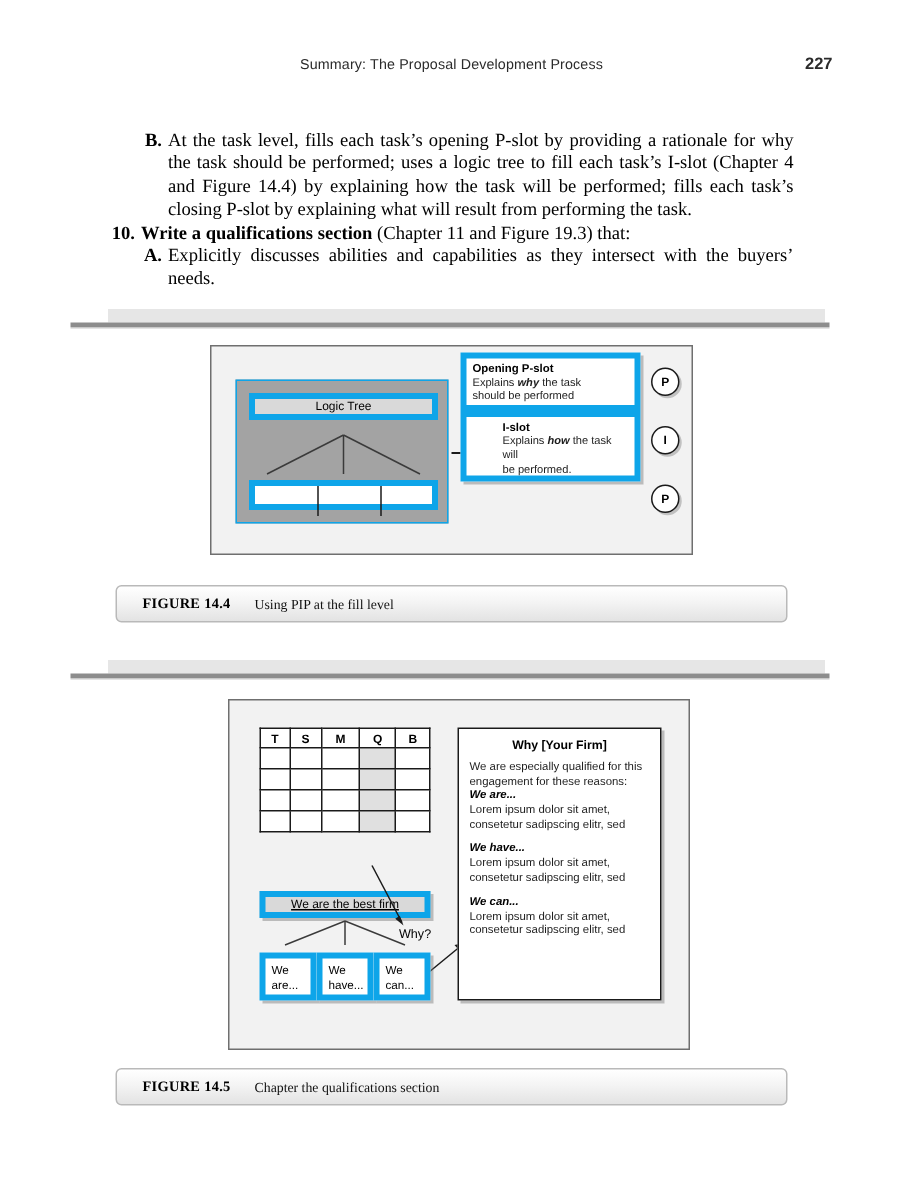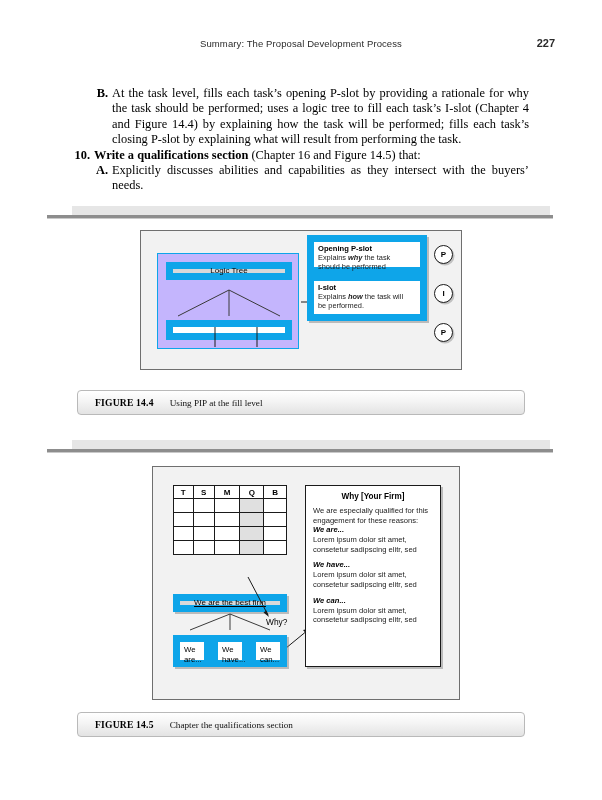--- a/index.html
+++ b/index.html
@@ -132,21 +132,21 @@
     font-size: 9.2px;
     margin-left: 16px;
     color: #111;
   }
 
   
   .dbox {
     position: absolute;
     box-sizing: border-box;
     background: #ffffff;
-    border: 7px solid #0ea5e9;
+    border: 4px solid #0ea5e9;
     font-family: "Liberation Sans", sans-serif;
   }
   .dbox.gray { background: #d9d9d9; }
   .dbox.shadowed { box-shadow: 2px 2px 0 rgba(120,120,120,.45); }
   .dbox.thick { border-width: 1.3px; }
 
   .slot-title {
     font-weight: bold;
     font-size: 7.6px;
     display: block;
@@ -278,38 +278,38 @@
 
 <div class="body-block">
 
   <div class="li lvl2 just">
     <span class="marker">B.</span>
     <span>At the task level, fills each task’s opening P-slot by providing a rationale for why the task should be performed; uses a logic tree to fill each task’s I-slot (Chapter 4 and Figure 14.4) by explaining how the task will be performed; fills each task’s closing P-slot by explaining what will result from performing the task.</span>
   </div>
 
   <div class="li lvl1">
     <span class="marker">10.</span>
-    <b>Write a qualifications section</b><span> (Chapter 16 and Figure 14.5) that:</span>
+    <b>Write a qualifications section</b><span> (Chapter 11 and Figure 19.3) that:</span>
   </div>
 
   <div class="li lvl2 just">
     <span class="marker">A.</span>
     <span>Explicitly discusses abilities and capabilities as they intersect with the buyers’ needs.</span>
   </div>
 
 </div>
 
 <div class="figure-block" style="top:206px; height:210px;">
   <div class="fig-topband"></div>
   <div class="fig-rule"></div>
   <div class="fig-rule-shadow"></div>
 
   <div class="fig-art" style="left:93px; top:24px; width:322px; height:140px;">
 
-    <div class="dbox thick" style="left:16px; top:22px; width:142px; height:96px; background:#c4b5fd;">
+    <div class="dbox thick" style="left:16px; top:22px; width:142px; height:96px; background:#a3a3a3;">
       <div class="dbox gray" style="left:8px; top:8px; width:126px; height:18px;">
         <div class="center-lbl">Logic Tree</div>
       </div>
 
       <svg class="overlay" width="142" height="96">
         <line x1="71" y1="36" x2="71" y2="62" stroke="#3a3a3a" stroke-width="1"></line>
         <line x1="71" y1="36" x2="20" y2="62" stroke="#3a3a3a" stroke-width="1"></line>
         <line x1="71" y1="36" x2="122" y2="62" stroke="#3a3a3a" stroke-width="1"></line>
       </svg>
       <div class="dbox" style="left:8px; top:66px; width:126px; height:20px;">
@@ -322,21 +322,21 @@
 
     <svg class="overlay" width="322" height="140">
       <line x1="160" y1="71" x2="198" y2="71" stroke="#1a1a1a" stroke-width="1.2"></line>
       <polygon points="198,71 191,67.5 191,74.5" fill="#1a1a1a"></polygon>
     </svg>
 
     <div class="dbox shadowed" style="left:166px; top:4px; width:120px; height:39px;">
       <span class="slot-title">Opening P-slot</span>
       <span class="slot-text"><span>Explains </span><i>why</i><span> the task</span><br><span>should be performed</span></span>
     </div>
-    <div class="dbox shadowed" style="left:166px; top:43px; width:120px; height:47px;">
+    <div class="dbox shadowed" style="left:166px; top:43px; width:120px; height:47px;padding-left:20px;">
       <span class="slot-title">I-slot</span>
       <span class="slot-text"><span>Explains </span><i>how</i><span> the task will</span><br><span>be performed.</span></span>
     </div>
 
     <div class="circ" style="left:293px; top:14px;">P</div>
     <div class="circ" style="left:293px; top:53px;">I</div>
     <div class="circ" style="left:293px; top:92px;">P</div>
 
   </div>
 

